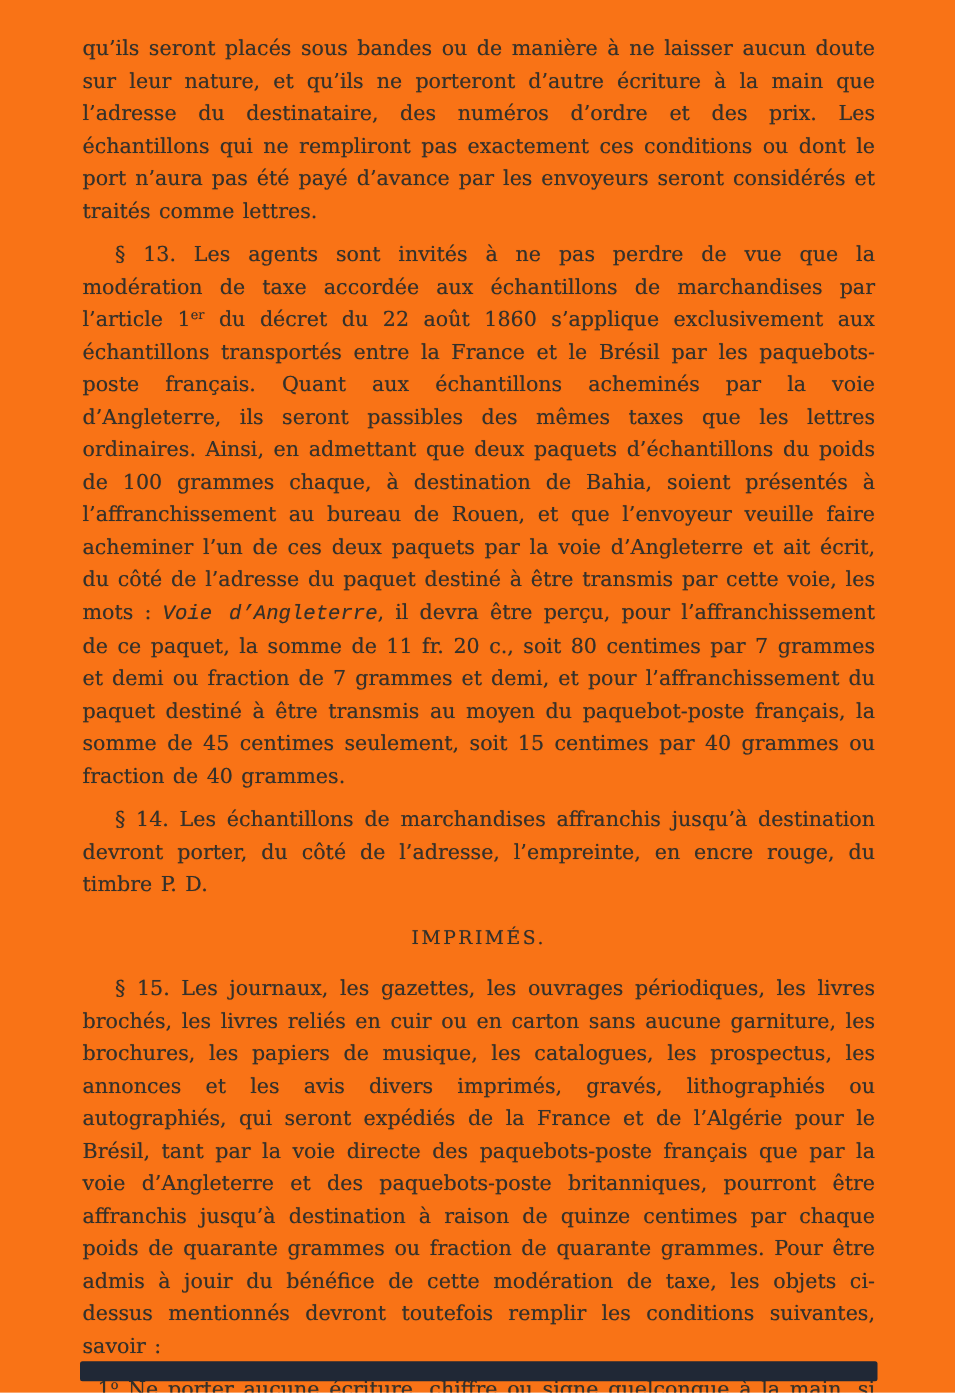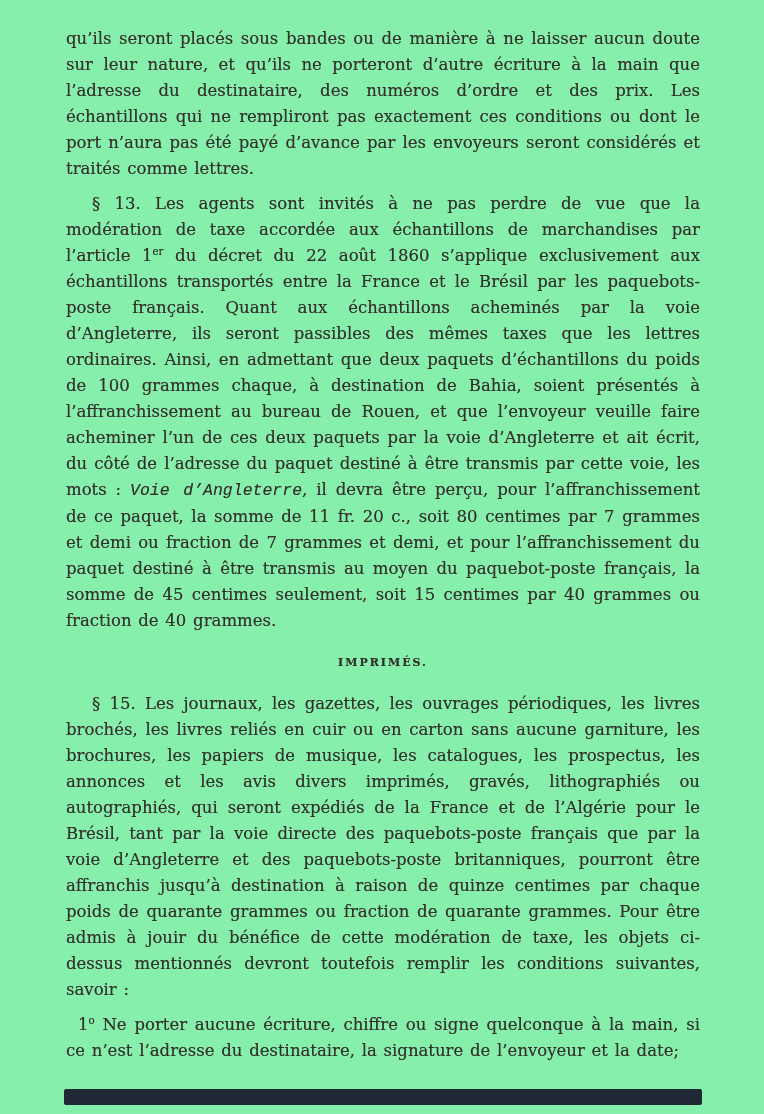--- a/index.html
+++ b/index.html
@@ -6,21 +6,21 @@
   body {
     width: 764px;
     height: 1114px;
     position: relative;
     background: #fcfcfb;
     overflow: hidden;
   }
   .page {
     position: absolute;
     inset: 0;
-    background: #86efac;
+    background: #f97316;
   }
   .text-block {
     position: absolute;
     left: 66px;
     top: 26px;
     width: 634px;
     font-family: "DejaVu Serif", "Liberation Serif", serif;
     font-size: 16.5px;
     line-height: 26px;
     color: #34312b;
@@ -28,22 +28,22 @@
     text-shadow: 0 0 0.6px rgba(52,47,40,0.55);
     word-spacing: 1.5px;
   }
   p { margin: 0 0 9px 0; }
   p.intro { text-indent: 0; }
   p.section { text-indent: 26px; }
   p.item { text-indent: 12px; margin: 0; }
   .imprimes-heading {
     text-align: center;
     text-indent: 0;
-    font-weight: bold;
-    font-size: 11px;
+    font-weight: normal;
+    font-size: 15px;
     letter-spacing: 2px;
     margin: 16px 0 15px 0;
     word-spacing: 0;
   }
   sup { font-size: 0.62em; line-height: 0; margin-top: 22px; }
   .it { font-style: italic; font-family: Liberation Mono, monospace; }
   .scan-bar {
     position: absolute;
     left: 64px;
     top: 1089px;
@@ -57,20 +57,21 @@
 <body>
 
 <div class="page">
 
   <div class="text-block">
 
     <p class="intro"><span>qu’ils seront placés sous bandes ou de manière à ne laisser aucun doute sur leur nature, et qu’ils ne porteront d’autre écriture à la main que l’adresse du destinataire, des numéros d’ordre et des prix. Les échantillons qui ne rempliront pas exactement ces conditions ou dont le port n’aura pas été payé d’avance par les envoyeurs seront considérés et traités comme lettres.</span></p>
 
     <p class="section"><span>§ 13. Les agents sont invités à ne pas perdre de vue que la modération de taxe accordée aux échantillons de marchandises par l’article 1</span><sup>er</sup><span> du décret du 22 août 1860 s’applique exclusivement aux échantillons transportés entre la France et le Brésil par les paquebots-poste français. Quant aux échantillons acheminés par la voie d’Angleterre, ils seront passibles des mêmes taxes que les lettres ordinaires. Ainsi, en admettant que deux paquets d’échantillons du poids de 100 grammes chaque, à destination de Bahia, soient présentés à l’affranchissement au bureau de Rouen, et que l’envoyeur veuille faire acheminer l’un de ces deux paquets par la voie d’Angleterre et ait écrit, du côté de l’adresse du paquet destiné à être transmis par cette voie, les mots : </span><span class="it">Voie d’Angleterre</span><span>, il devra être perçu, pour l’affranchissement de ce paquet, la somme de 11 fr. 20 c., soit 80 centimes par 7 grammes et demi ou fraction de 7 grammes et demi, et pour l’affranchissement du paquet destiné à être transmis au moyen du paquebot-poste français, la somme de 45 centimes seulement, soit 15 centimes par 40 grammes ou fraction de 40 grammes.</span></p>
 
+    <p class="section"><span>§ 14. Les échantillons de marchandises affranchis jusqu’à destination devront porter, du côté de l’adresse, l’empreinte, en encre rouge, du timbre P. D.</span></p>
 
     <p class="imprimes-heading"><span>IMPRIMÉS.</span></p>
 
     <p class="section"><span>§ 15. Les journaux, les gazettes, les ouvrages périodiques, les livres brochés, les livres reliés en cuir ou en carton sans aucune garniture, les brochures, les papiers de musique, les catalogues, les prospectus, les annonces et les avis divers imprimés, gravés, lithographiés ou autographiés, qui seront expédiés de la France et de l’Algérie pour le Brésil, tant par la voie directe des paquebots-poste français que par la voie d’Angleterre et des paquebots-poste britanniques, pourront être affranchis jusqu’à destination à raison de quinze centimes par chaque poids de quarante grammes ou fraction de quarante grammes. Pour être admis à jouir du bénéfice de cette modération de taxe, les objets ci-dessus mentionnés devront toutefois remplir les conditions suivantes, savoir :</span></p>
 
     <p class="item"><span>1</span><sup>o</sup><span> Ne porter aucune écriture, chiffre ou signe quelconque à la main, si ce n’est l’adresse du destinataire, la signature de l’envoyeur et la date;</span></p>
 
   </div>
 
   <div class="scan-bar"></div>

